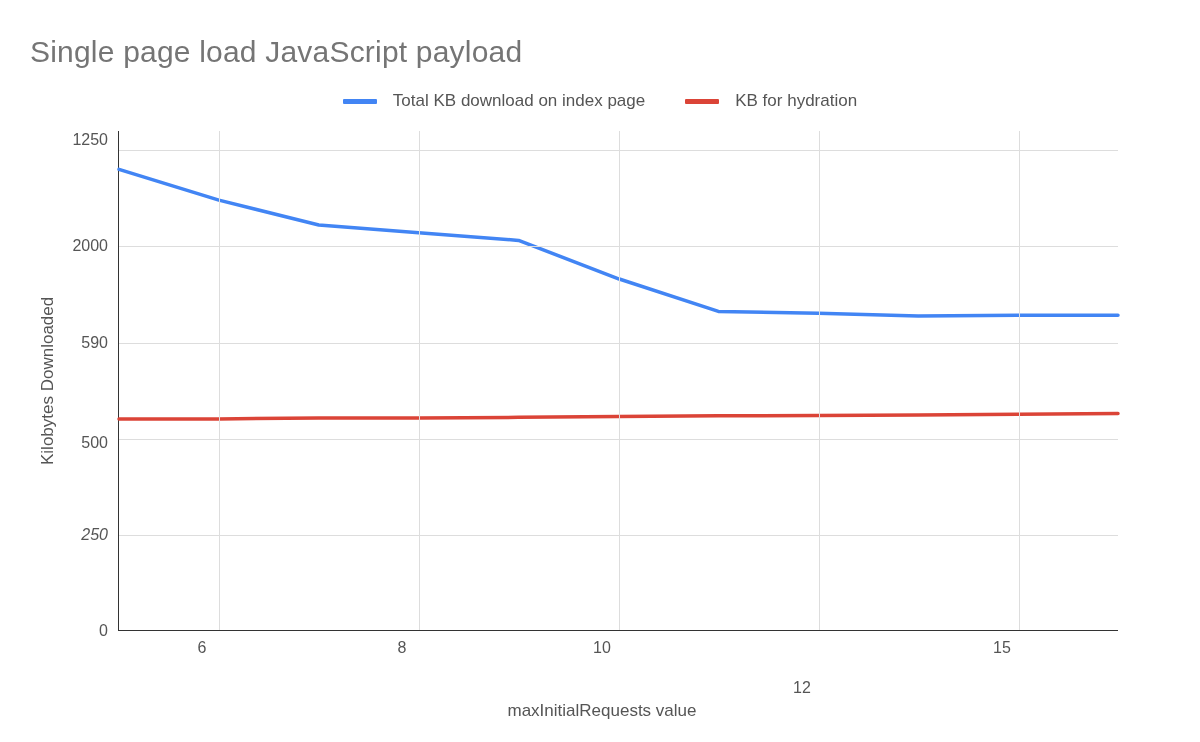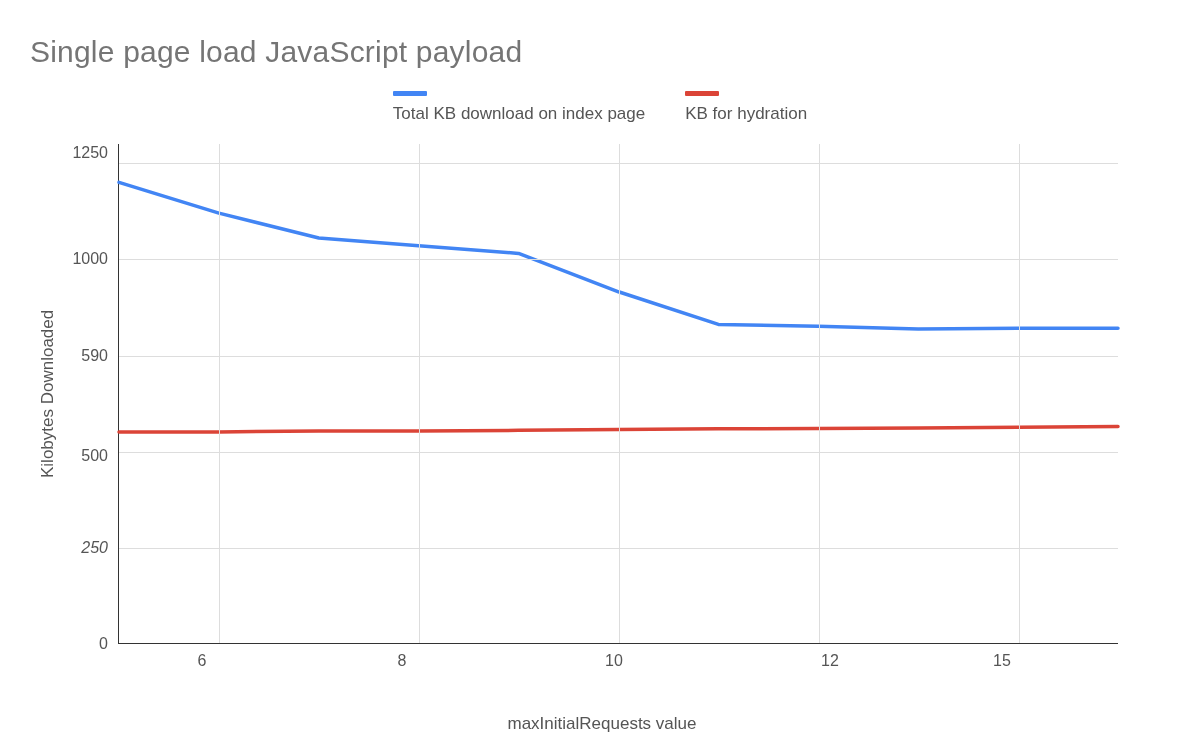--- a/index.html
+++ b/index.html
@@ -28,22 +28,22 @@
   .legend {
     display: flex;
     justify-content: center;
     gap: 40px;
     margin-bottom: 20px;
     font-size: 17px;
     color: #555;
   }
   .legend-item {
     display: flex;
-    gap: 8px;
-    flex-direction: column;
+    align-items: center;
+    gap: 16px;
   }
   .legend-swatch {
     width: 34px;
     height: 5px;
     border-radius: 1px;
   }
   .swatch-blue { background: #4285f4; }
   .swatch-red  { background: #db4437; }
 
   .plot-wrap {
@@ -148,21 +148,21 @@
     </div>
   </div>
 
   <div class="plot-wrap">
     <div class="ylabel">Kilobytes Downloaded</div>
     <div class="yaxis" id="yaxis" style="width:60px; height:500px;">
         <div class="ytick" style="top: 500px;">0</div>
         <div class="ytick" style="top: 403.846px; font-style: italic;">250</div>
         <div class="ytick" style="top: 312px;">500</div>
         <div class="ytick" style="top: 211.538px;">590</div>
-        <div class="ytick" style="top: 115.385px;">1000</div>
+        <div class="ytick" style="top: 115.385px;">2000</div>
         <div class="ytick" style="top: 9px;">1250</div>
       </div>
     <div class="plot" id="plot">
       <svg class="lines" id="lines-svg" viewBox="0 0 1000 500" preserveAspectRatio="none">
         <polyline id="series0" class="series-blue" points="0,38.46153846153845 100,69.23076923076923 200,94.23076923076923 300,101.92307692307696 400,109.61538461538464 500,148.07692307692304 600,180.76923076923077 700,182.69230769230774 800,185.38461538461536 900,184.61538461538464 1000,184.61538461538464"></polyline>
         <polyline id="series1" class="series-red" points="0,288.46153846153845 100,288.46153846153845 200,287.6923076923077 300,287.6923076923077 400,286.9230769230769 500,286.1538461538462 600,285.38461538461536 700,285 800,284.61538461538464 900,283.84615384615387 1000,283.0769230769231"></polyline>
       </svg>
     <div class="gridline-h" style="top: 403.846px;"></div>
         <div class="gridline-h" style="top: 307.692px;"></div>
         <div class="gridline-h" style="top: 211.538px;"></div>
@@ -176,20 +176,20 @@
       </div>
   </div>
 
   <div style="display:flex;">
     <div style="width:60px;"></div>
     <div style="width:12px;"></div>
     <div style="flex:0 0 1000px;">
       <div class="xaxis" id="xaxis">
           <div class="xtick" style="left: 100px;">6</div>
           <div class="xtick" style="left: 300px;">8</div>
-          <div class="xtick" style="left: 512px; text-align: center;">10</div>
-          <div class="xtick" style="left: 728px;">12</div>
+          <div class="xtick" style="left: 500px; text-align: center;">10</div>
+          <div class="xtick" style="left: 700px; margin-top: 40px;">12</div>
           <div class="xtick" style="left: 900px;">15</div>
         </div>
       <div class="xlabel">maxInitialRequests value</div>
     </div>
   </div>
 </div>
 
 </body></html>

